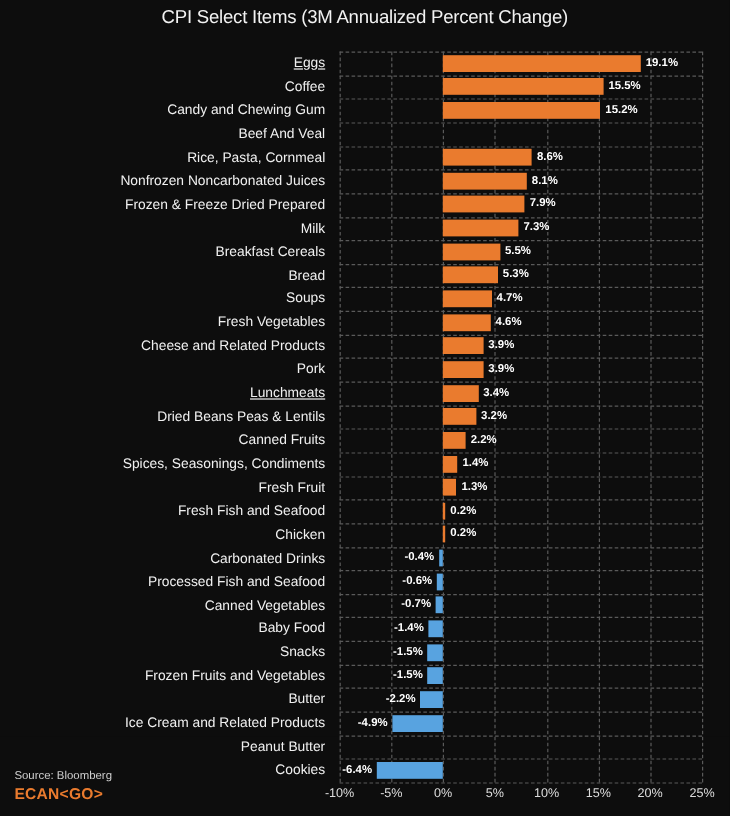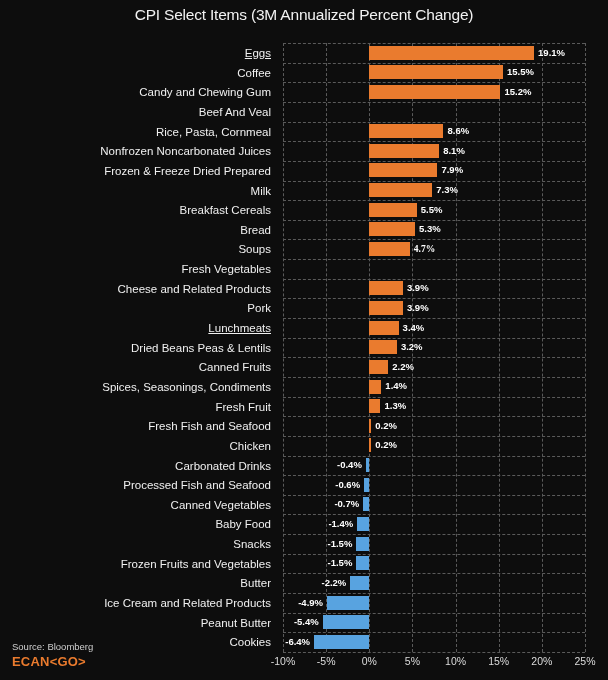--- a/index.html
+++ b/index.html
@@ -268,23 +268,27 @@
           <div class="val pos" style="left: 153.274px;">7.3%</div>
         </div>
         <div class="row" style="top: 157.161px;">
           <div class="bar pos" style="left: 86.2857px; width: 47.4571px;"></div>
           <div class="val pos" style="left: 137.743px;">5.5%</div>
         </div>
         <div class="row" style="top: 176.806px;">
           <div class="bar pos" style="left: 86.2857px; width: 45.7314px;"></div>
           <div class="val pos" style="left: 136.017px;">5.3%</div>
         </div>
-        <div class="row" style="top: 196.452px; font-family: Liberation Serif, serif;">
+        <div class="row" style="top: 196.452px;">
           <div class="bar pos" style="left: 86.2857px; width: 40.5543px;"></div>
           <div class="val pos" style="left: 130.84px;">4.7%</div>
+        </div>
+        <div class="row" style="top: 216.097px;">
+          <div class="bar pos" style="left: 86.2857px; width: 39.6914px;"></div>
+          <div class="val pos" style="left: 129.977px;">4.6%</div>
         </div>
         <div class="row" style="top: 235.742px;">
           <div class="bar pos" style="left: 86.2857px; width: 33.6514px;"></div>
           <div class="val pos" style="left: 123.937px;">3.9%</div>
         </div>
         <div class="row" style="top: 255.387px;">
           <div class="bar pos" style="left: 86.2857px; width: 33.6514px;"></div>
           <div class="val pos" style="left: 123.937px;">3.9%</div>
         </div>
         <div class="row" style="top: 275.032px;">
@@ -339,24 +343,20 @@
           <div class="bar neg" style="left: 73.3429px; width: 12.9429px;"></div>
           <div class="val neg" style="right: 232.657px;">-1.5%</div>
         </div>
         <div class="row" style="top: 530.419px;">
           <div class="bar neg" style="left: 67.3029px; width: 18.9829px;"></div>
           <div class="val neg" style="right: 238.697px;">-2.2%</div>
         </div>
         <div class="row" style="top: 550.065px;">
           <div class="bar neg" style="left: 44.0057px; width: 42.28px;"></div>
           <div class="val neg" style="right: 261.994px;">-4.9%</div>
-        </div>
-        <div class="row" style="top: 569.71px;">
-          <div class="bar neg" style="left: 39.6914px; width: 46.5943px;"></div>
-          <div class="val neg" style="right: 266.309px;">-5.4%</div>
         </div>
         <div class="row" style="top: 589.355px;">
           <div class="bar neg" style="left: 31.0629px; width: 55.2229px;"></div>
           <div class="val neg" style="right: 274.937px;">-6.4%</div>
         </div>
       </div>
   </div>
 
   <div id="xaxis-layer">
       <div class="xtick" style="left: 0px;">-10%</div>

